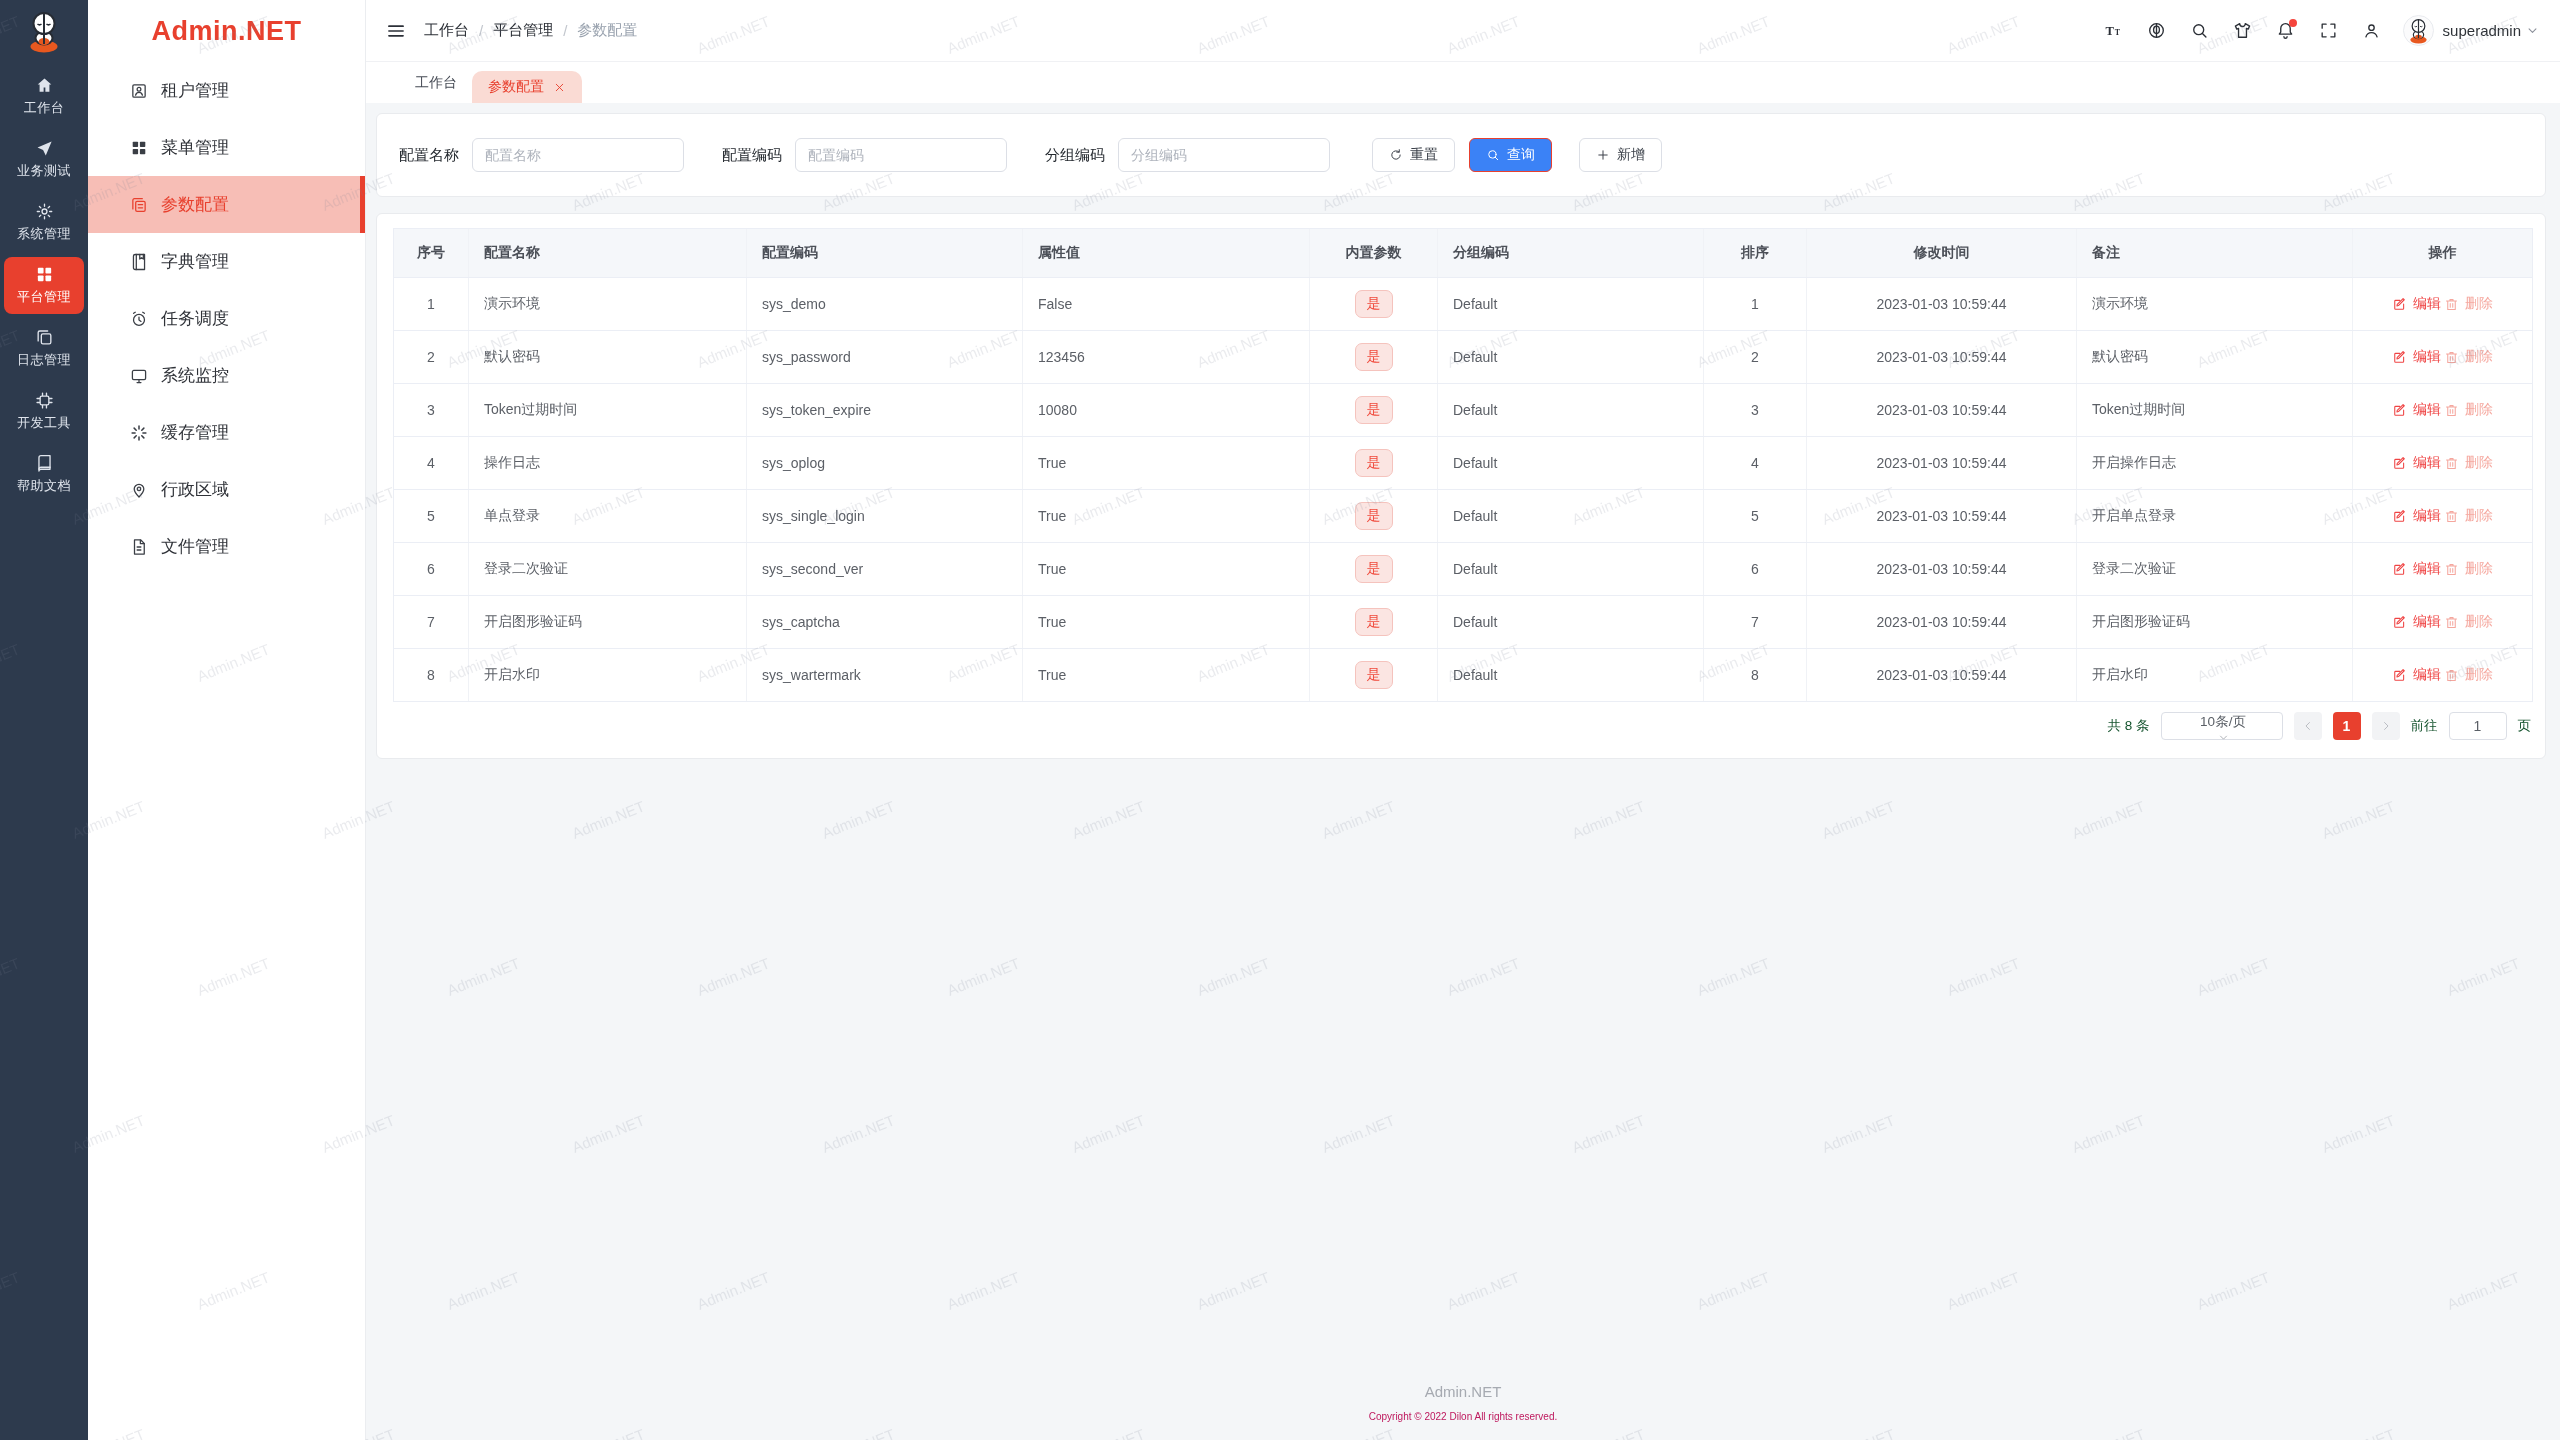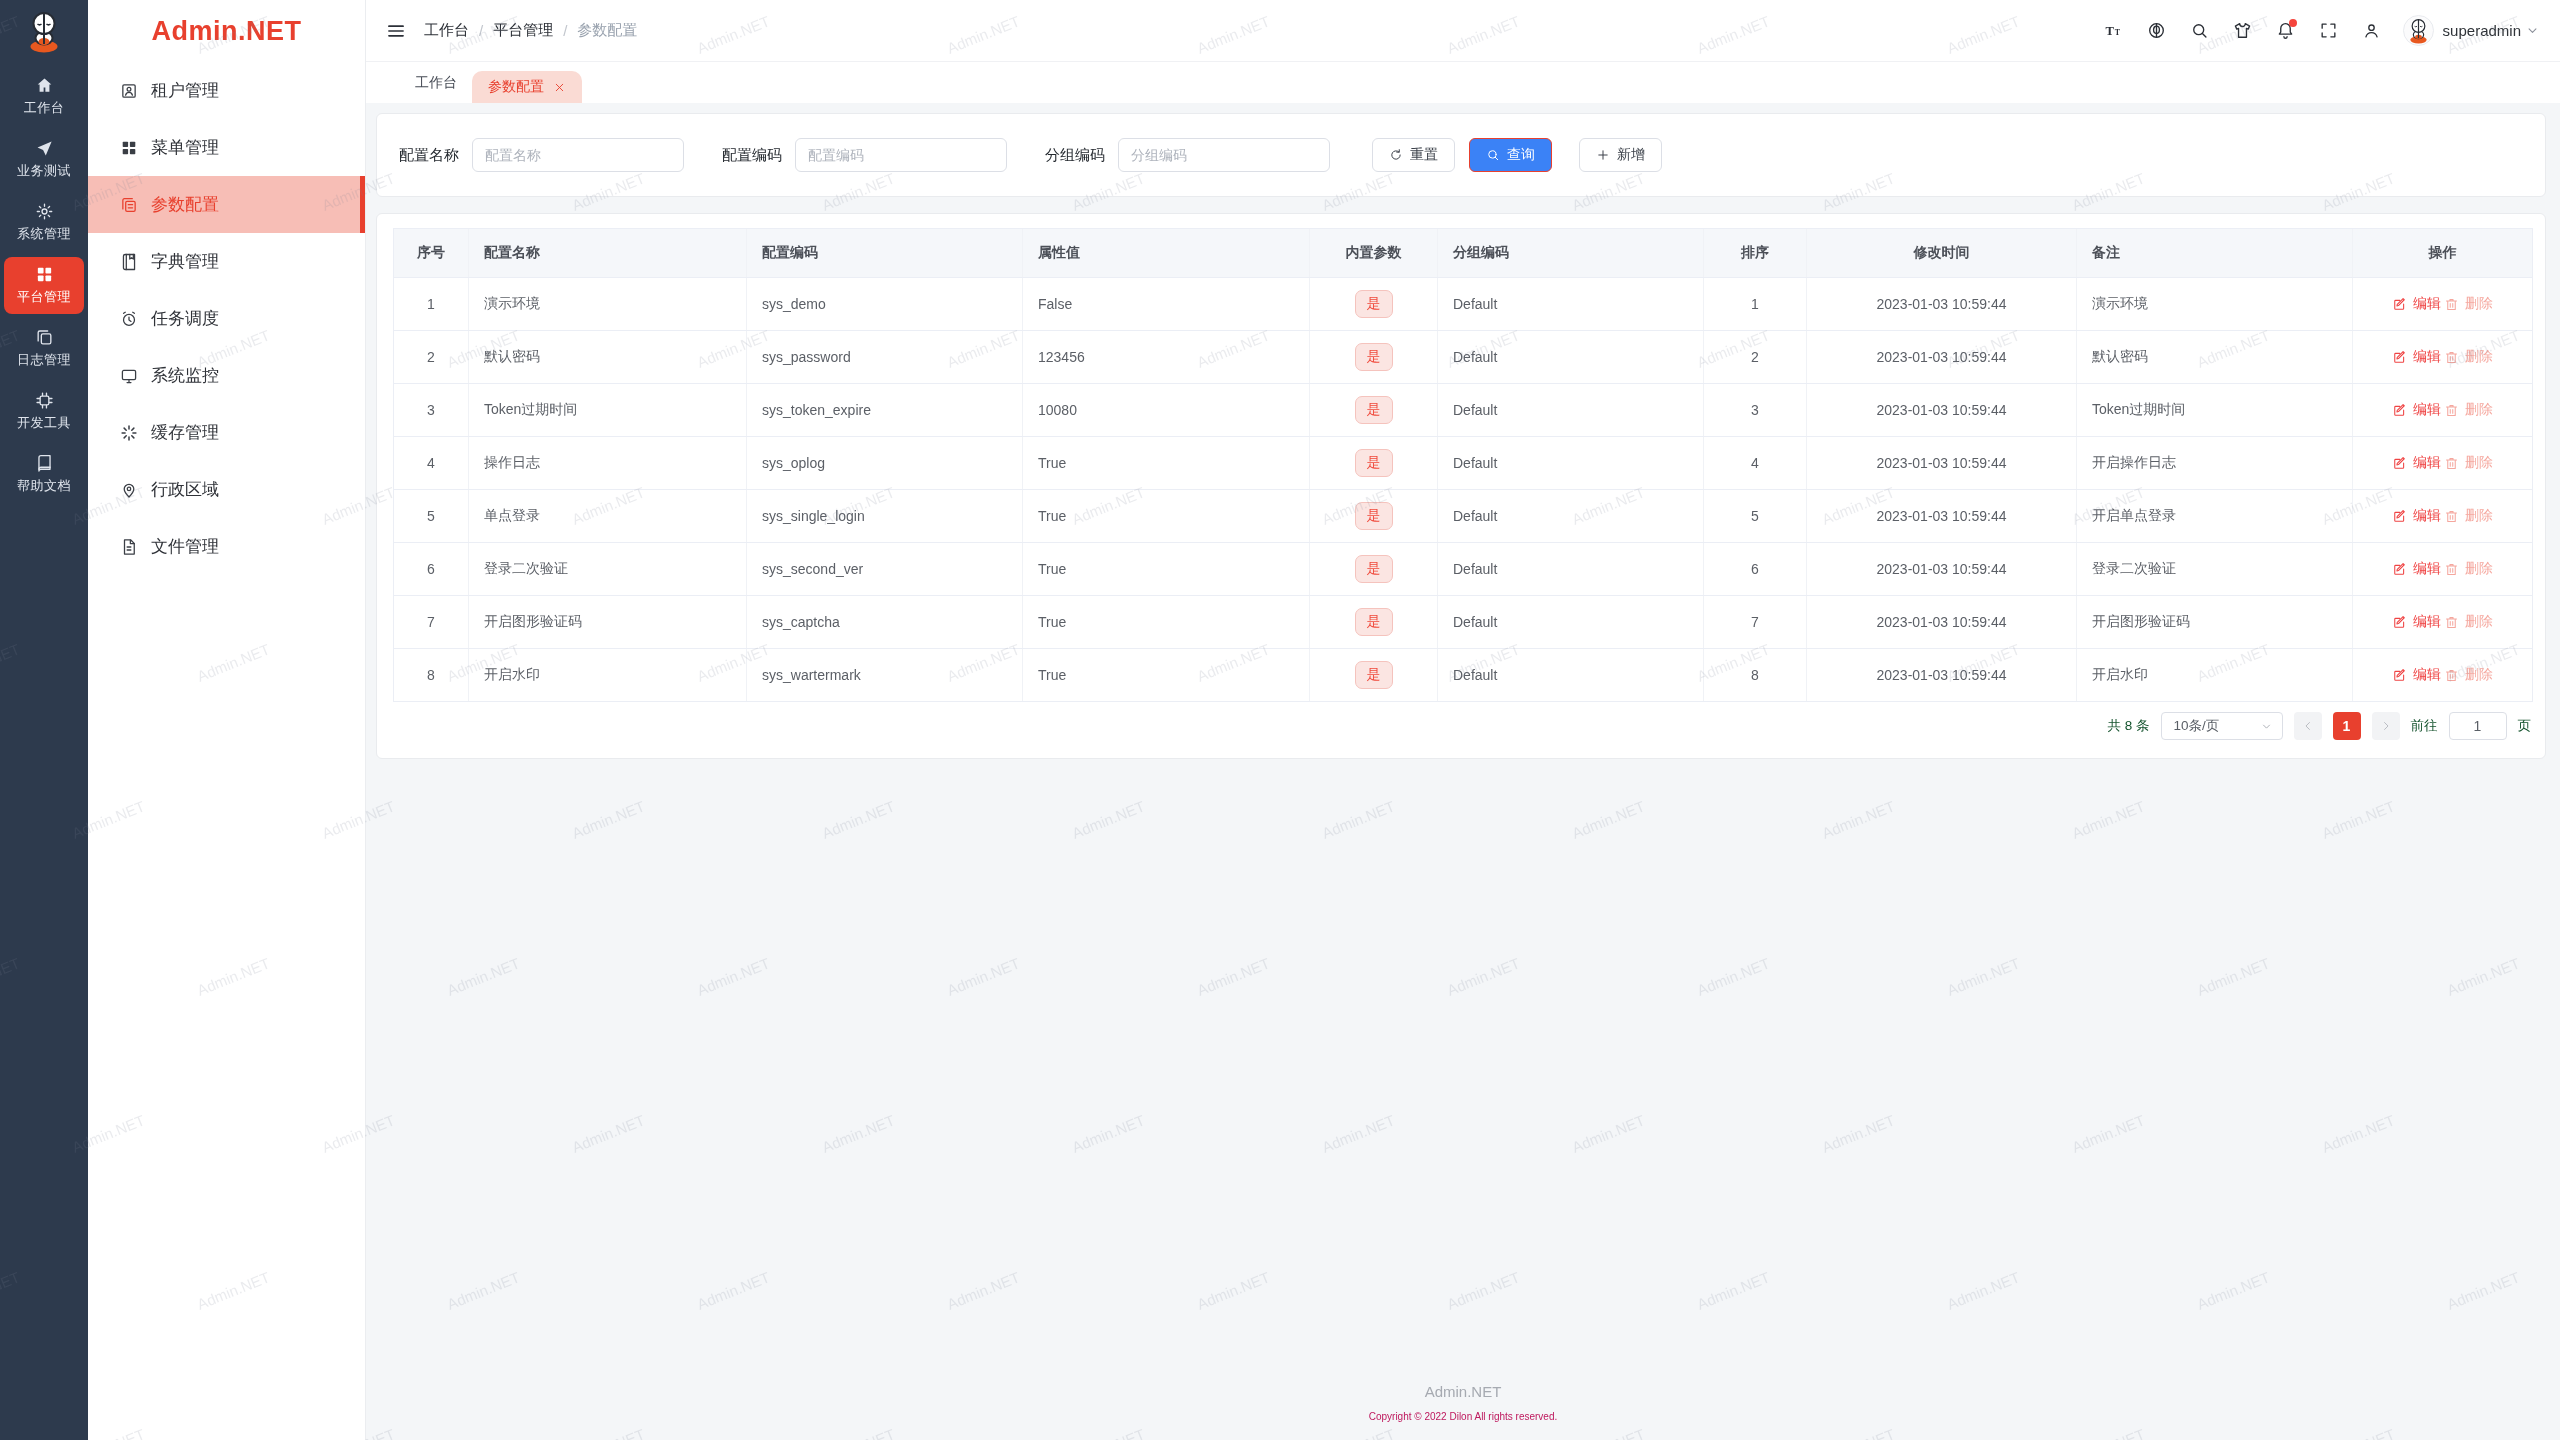--- a/index.html
+++ b/index.html
@@ -20,21 +20,21 @@
     color:#dfe4ec; cursor:pointer; }
   .rail-item .icon { width:19px; height:19px; }
   .rail-item .lbl { font-size:13px; letter-spacing:.5px; }
   .rail-item.active { background:#e8402e; color:#ffffff; }
 
   
   .sidebar { position:absolute; left:88px; top:0; width:278px; height:1440px; background:#ffffff;
     border-right:1px solid #ebedf0; z-index:3; }
   .sidebar-logo { height:62px; display:flex; align-items:center; justify-content:center;
     color:#e8402e; font-size:27px; font-weight:800; letter-spacing:.5px; cursor:pointer; }
-  .side-item { height:57px; display:flex; align-items:center; padding-left:32px; gap:13px;
+  .side-item { height:57px; display:flex; align-items:center; padding-left:42px; gap:13px;
     font-size:17px; color:#2f3238; cursor:pointer; position:relative; }
   .side-item .icon { width:18px; height:18px; color:#3a3e45; }
   .side-item.active { background:#f7beb6; color:#e8402e; }
   .side-item.active .icon { color:#e8402e; }
   .side-item.active::after { content:""; position:absolute; right:0; top:0; width:5px; height:100%; background:#e8402e; }
 
   
   .main { position:absolute; left:366px; top:0; right:0; height:1440px; }
   .topbar { height:62px; background:#fff; display:flex; align-items:center; padding:0 20px;
     border-bottom:1px solid #f0f1f4; }
@@ -90,21 +90,21 @@
     font-size:14px; color:#f0493b; background:#fbe5e2; border:1px solid #f5c3bd; border-radius:7px; }
   .link { display:inline-flex; align-items:center; gap:6px; font-size:14px; cursor:pointer; }
   .link .icon { width:15px; height:15px; }
   .link.edit { color:#ef4444; margin-right:3px; }
   .link.del { color:#f5a79e; }
 
   
   .pagination { position:absolute; right:14px; bottom:14px; height:36px; display:flex; align-items:center; gap:11px; }
   .ptext { font-size:13.5px; color:#14532d; }
   .pselect { width:122px; height:28px; border:1px solid #dcdfe6; border-radius:4px; display:flex;
-    align-items:center; justify-content:space-between; padding:0 9px 0 12px; font-size:13.5px; color:#5a5f66; cursor:pointer; background:#fff; }
+    align-items:center; justify-content:space-between; padding:0 9px 0 12px; font-size:13.5px; color:#5a5f66; cursor:pointer; background:#fff;flex-direction:column; }
   .pselect .chevd { width:13px; height:13px; color:#a8abb2; }
   .pbtn { width:28px; height:28px; border-radius:4px; background:#f2f3f5; display:flex; align-items:center;
     justify-content:center; cursor:pointer; }
   .pbtn .icon { width:14px; height:14px; color:#b9bcc2; }
   .pnum { width:28px; height:28px; border-radius:4px; background:#e8402e; color:#fff; font-size:14px;
     font-weight:bold; display:flex; align-items:center; justify-content:center; cursor:pointer; }
   .pgoto { width:58px; height:28px; border:1px solid #dcdfe6; border-radius:4px; text-align:center;
     font-size:14px; color:#5a5f66; outline:none; font-family:inherit; background:#fff; }
 
   

